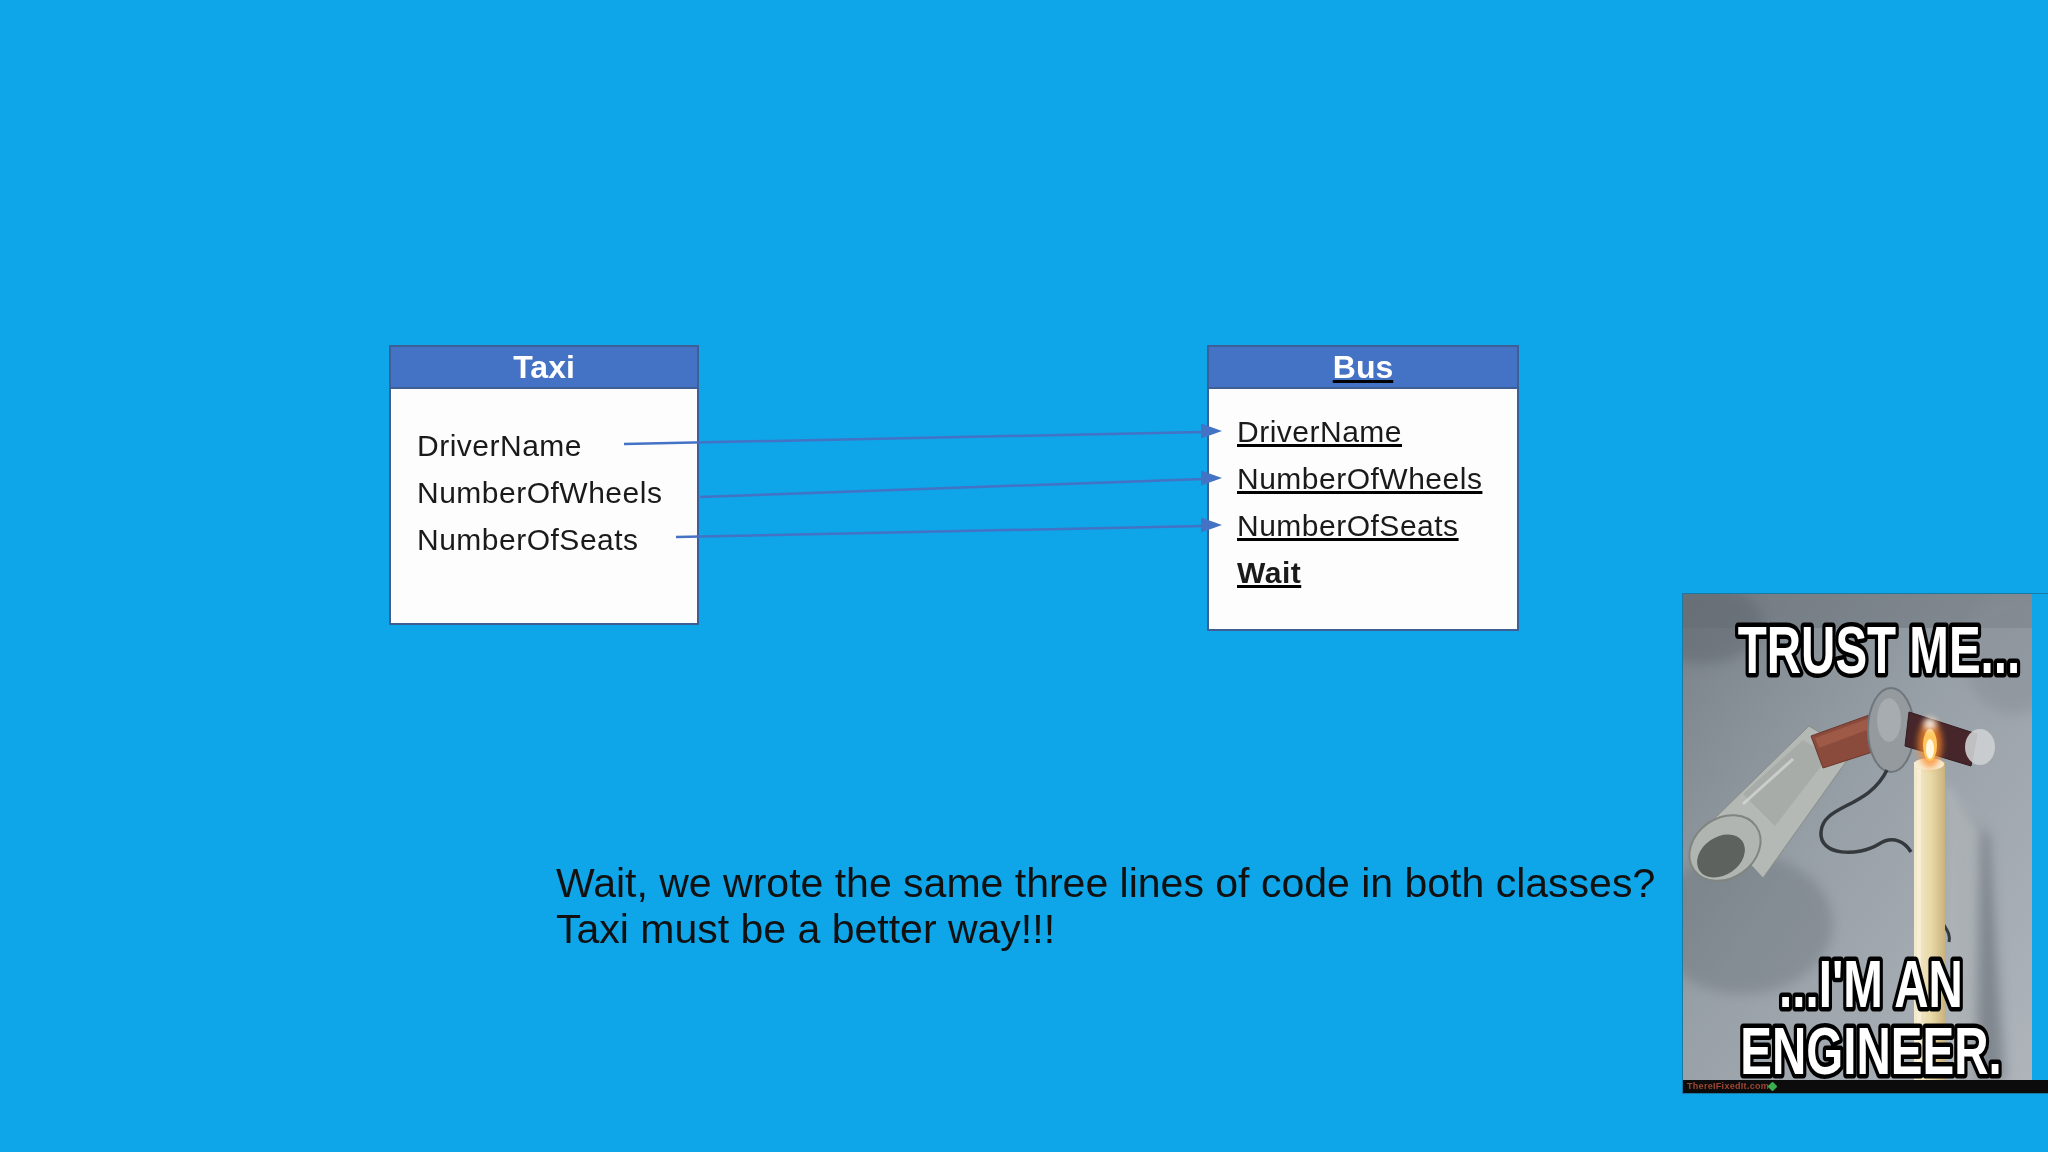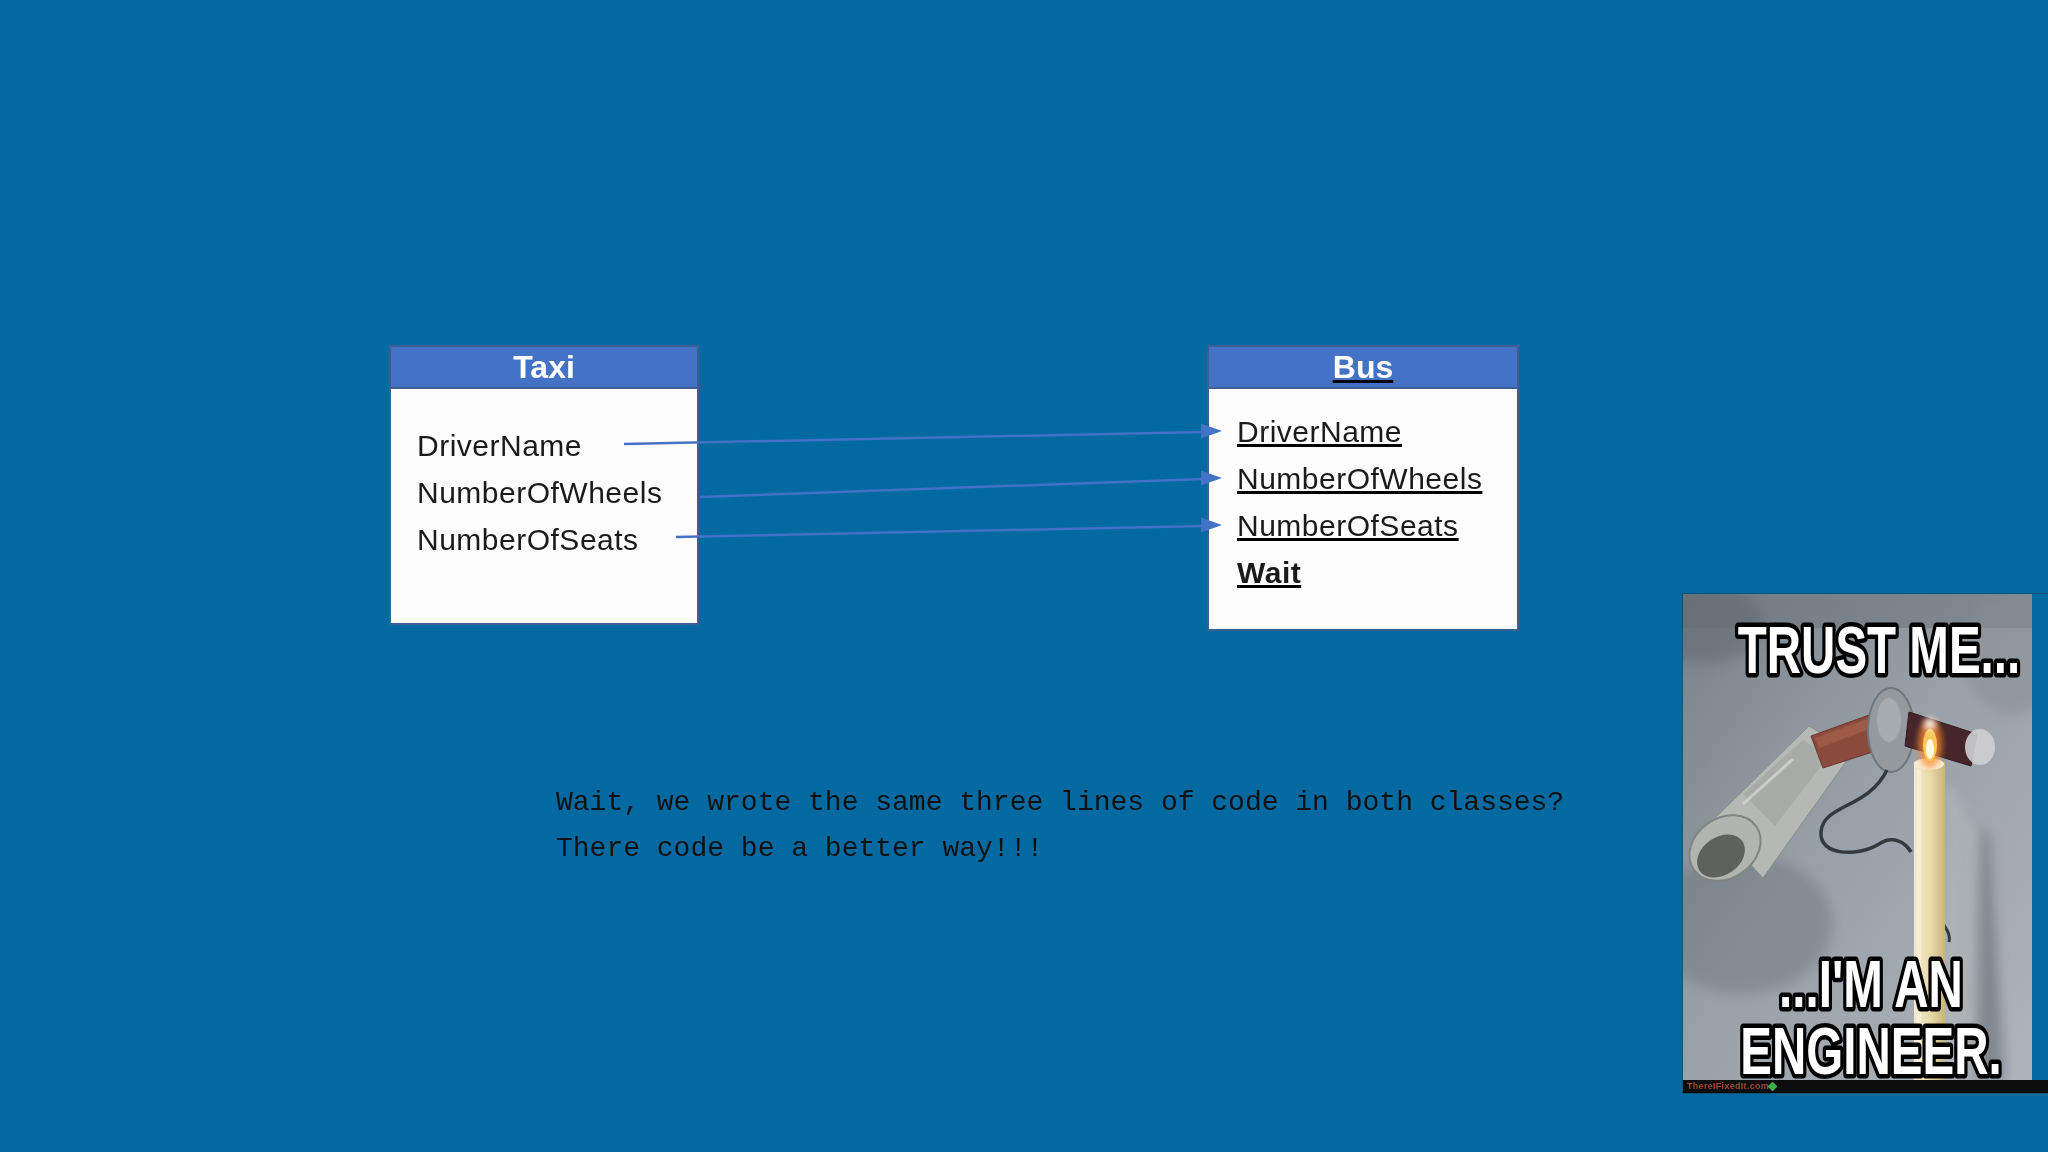--- a/index.html
+++ b/index.html
@@ -1,17 +1,17 @@
 <!DOCTYPE html>
 <html><head>
 <meta charset="utf-8">
 <style>
   html,body { margin:0; padding:0; background:#ffffff; }
   .slide {
-    position:relative; width:2048px; height:1152px; background:#0369a1;
+    position:relative; width:2048px; height:1152px; background:#0ea5e9;
     font-family:"Liberation Sans", sans-serif; overflow:hidden;
   }
 
   
   .class-box {
     position:absolute; box-sizing:border-box;
     border:2px solid #3D5F96; background:#fdfdfe;
   }
   .class-box.taxi { left:389px; top:345px; width:310px; height:280px; }
   .class-box.bus  { left:1207px; top:345px; width:312px; height:286px;text-decoration:underline; }
@@ -25,22 +25,22 @@
   .taxi .class-body { padding:33px 0 0 26px; }
   .bus  .class-body { padding:19px 0 0 28px; }
   .field { line-height:47px; white-space:nowrap; }
   .field.bold { font-weight:bold; }
 
   
   .arrows { position:absolute; left:0; top:0; pointer-events:none; }
 
   
   .caption {
-    position:absolute; left:556px; top:780px;
-    font-size:28px; line-height:46px; color:#111111;font-family:Liberation Mono, monospace;
+    position:absolute; left:556px; top:860px;
+    font-size:41px; line-height:46px; color:#111111;
   }
 
   
   .meme {
     position:absolute; left:1683px; top:594px; width:371px; height:499px;
     box-shadow:0 0 0 1px rgba(40,40,40,0.35);
   }
   .meme-photo { display:block; }
   .meme-bar {
     position:absolute; left:0; bottom:0; width:100%; height:13px;
@@ -95,21 +95,21 @@
       </g>
       <g>
         <line x1="676" y1="537" x2="1203" y2="526"></line>
         <polygon points="1222,525 1201,517.5 1201,532.5" stroke="none"></polygon>
       </g>
     </g>
   </svg>
 
   <div class="caption">
     <div>Wait, we wrote the same three lines of code in both classes?</div>
-    <div>There code be a better way!!!</div>
+    <div>Taxi must be a better way!!!</div>
   </div>
 
   <div class="meme">
     <svg class="meme-photo" width="349" height="486" viewBox="0 0 349 486">
       <defs>
         <linearGradient id="wallg" x1="0" y1="0" x2="1" y2="1">
           <stop offset="0" stop-color="#788089"></stop>
           <stop offset="0.45" stop-color="#98a0a7"></stop>
           <stop offset="1" stop-color="#aeb4ba"></stop>
         </linearGradient>

